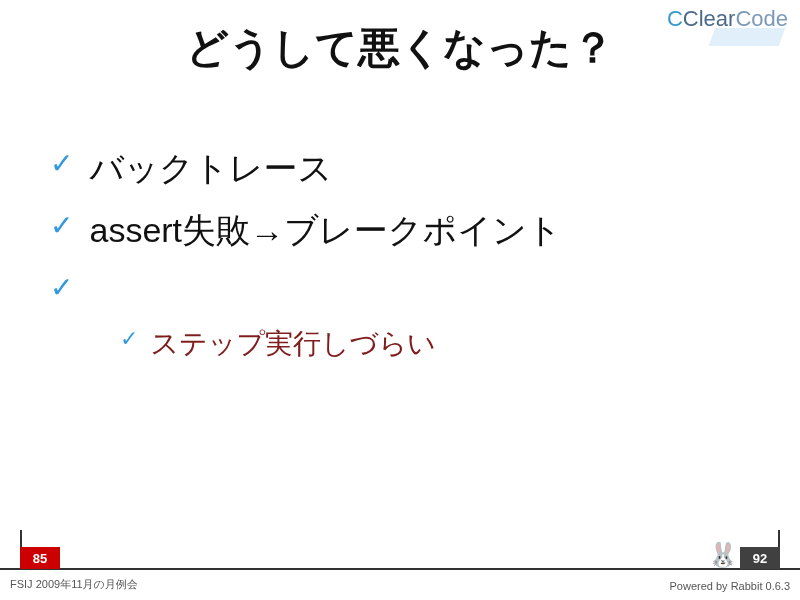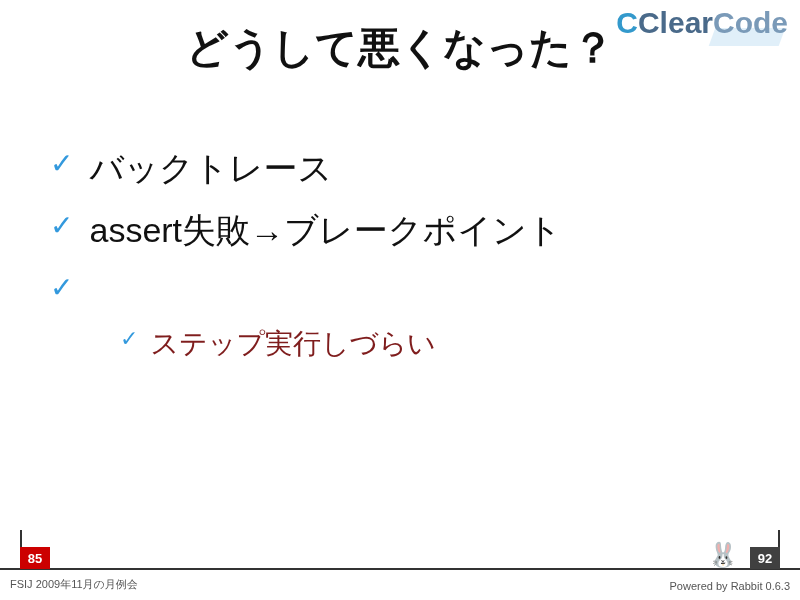--- a/index.html
+++ b/index.html
@@ -8,22 +8,22 @@
     height: 600px;
     background: #fff;
     font-family: "Hiragino Kaku Gothic Pro", "Meiryo", sans-serif;
     position: relative;
     overflow: hidden;
   }
   .logo {
     position: absolute;
     top: 6px;
     right: 12px;
-    font-size: 30px;
-    font-weight: bold;
+    font-size: 22px;
+    font-weight: normal;
     text-align: right;
   }
   .logo .c1 { color: #3399cc; }
   .logo .clear { color: #4a6a8a; }
   .logo .code { color: #7a9ab8; }
   .logo-shadow {
     position: absolute;
     top: 28px;
     right: 18px;
     width: 70px;
@@ -78,21 +78,21 @@
     position: absolute;
     bottom: 30px;
     left: 0;
     width: 100%;
     height: 2px;
     background: #333;
   }
   .flag-left, .flag-right {
     position: absolute;
     bottom: 31px;
-    width: 30px;
+    width: 40px;
     height: 22px;
     color: #fff;
     font-size: 13px;
     font-weight: bold;
     display: flex;
     align-items: center;
     justify-content: center;
   }
   .flag-left {
     left: 20px;

